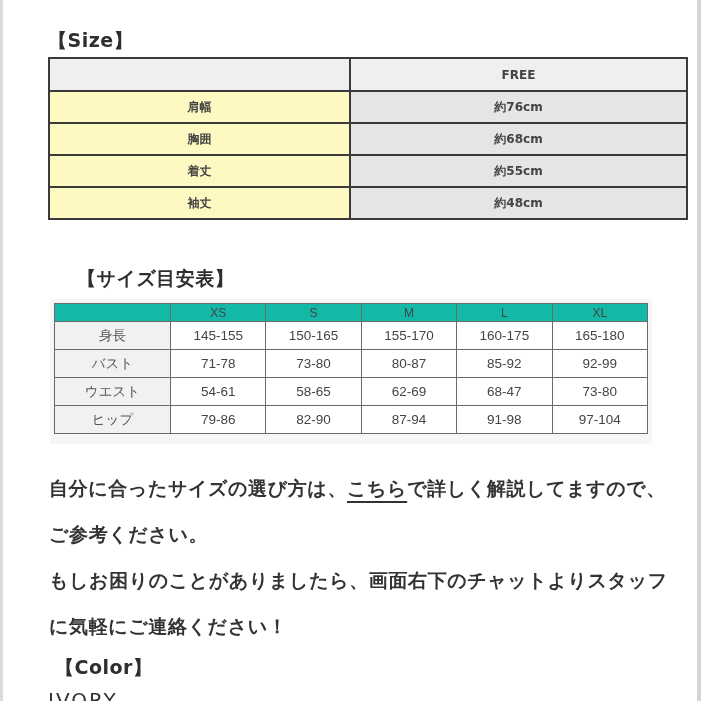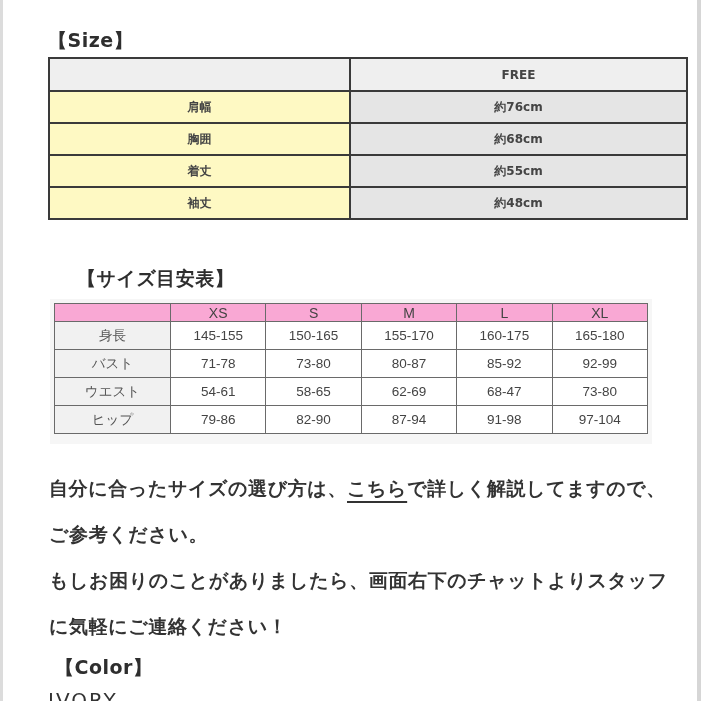--- a/index.html
+++ b/index.html
@@ -29,21 +29,21 @@
       position: absolute; left: 50px; top: 299px; width: 602px; height: 145px;
       background: #f6f6f6;
     }
     table.guide {
       position: absolute; left: 54px; top: 303px; width: 594px; border-collapse: collapse;
       font-family: "Liberation Sans", sans-serif; font-size: 13.5px; color: #444;
     }
     table.guide td {
       border: 1.5px solid #6a6a6a; text-align: center; padding: 0; height: 27px; background: #ffffff;
     }
-    table.guide tr.hdr td { height: 17px; background: #f9a8d4; font-size: 14px; margin-left: 30px; }
+    table.guide tr.hdr td { height: 17px; background: #14b8a6; font-size: 12px; margin-left: 30px; }
     table.guide td.lab { background: #f1f1f1; width: 115px; color: #555; }
     .para {
       position: absolute; left: 49px; top: 465px; width: 620px;
       font-size: 19px; font-weight: bold; color: #333; line-height: 46px; letter-spacing: 0.6px;
     }
     .para .link { text-decoration: underline; text-underline-offset: 6px; text-decoration-thickness: 1.5px; }
     .ivory {
       position: absolute; left: 48px; top: 688px; font-size: 20px; color: #333; letter-spacing: 2px;
     }
   </style>

